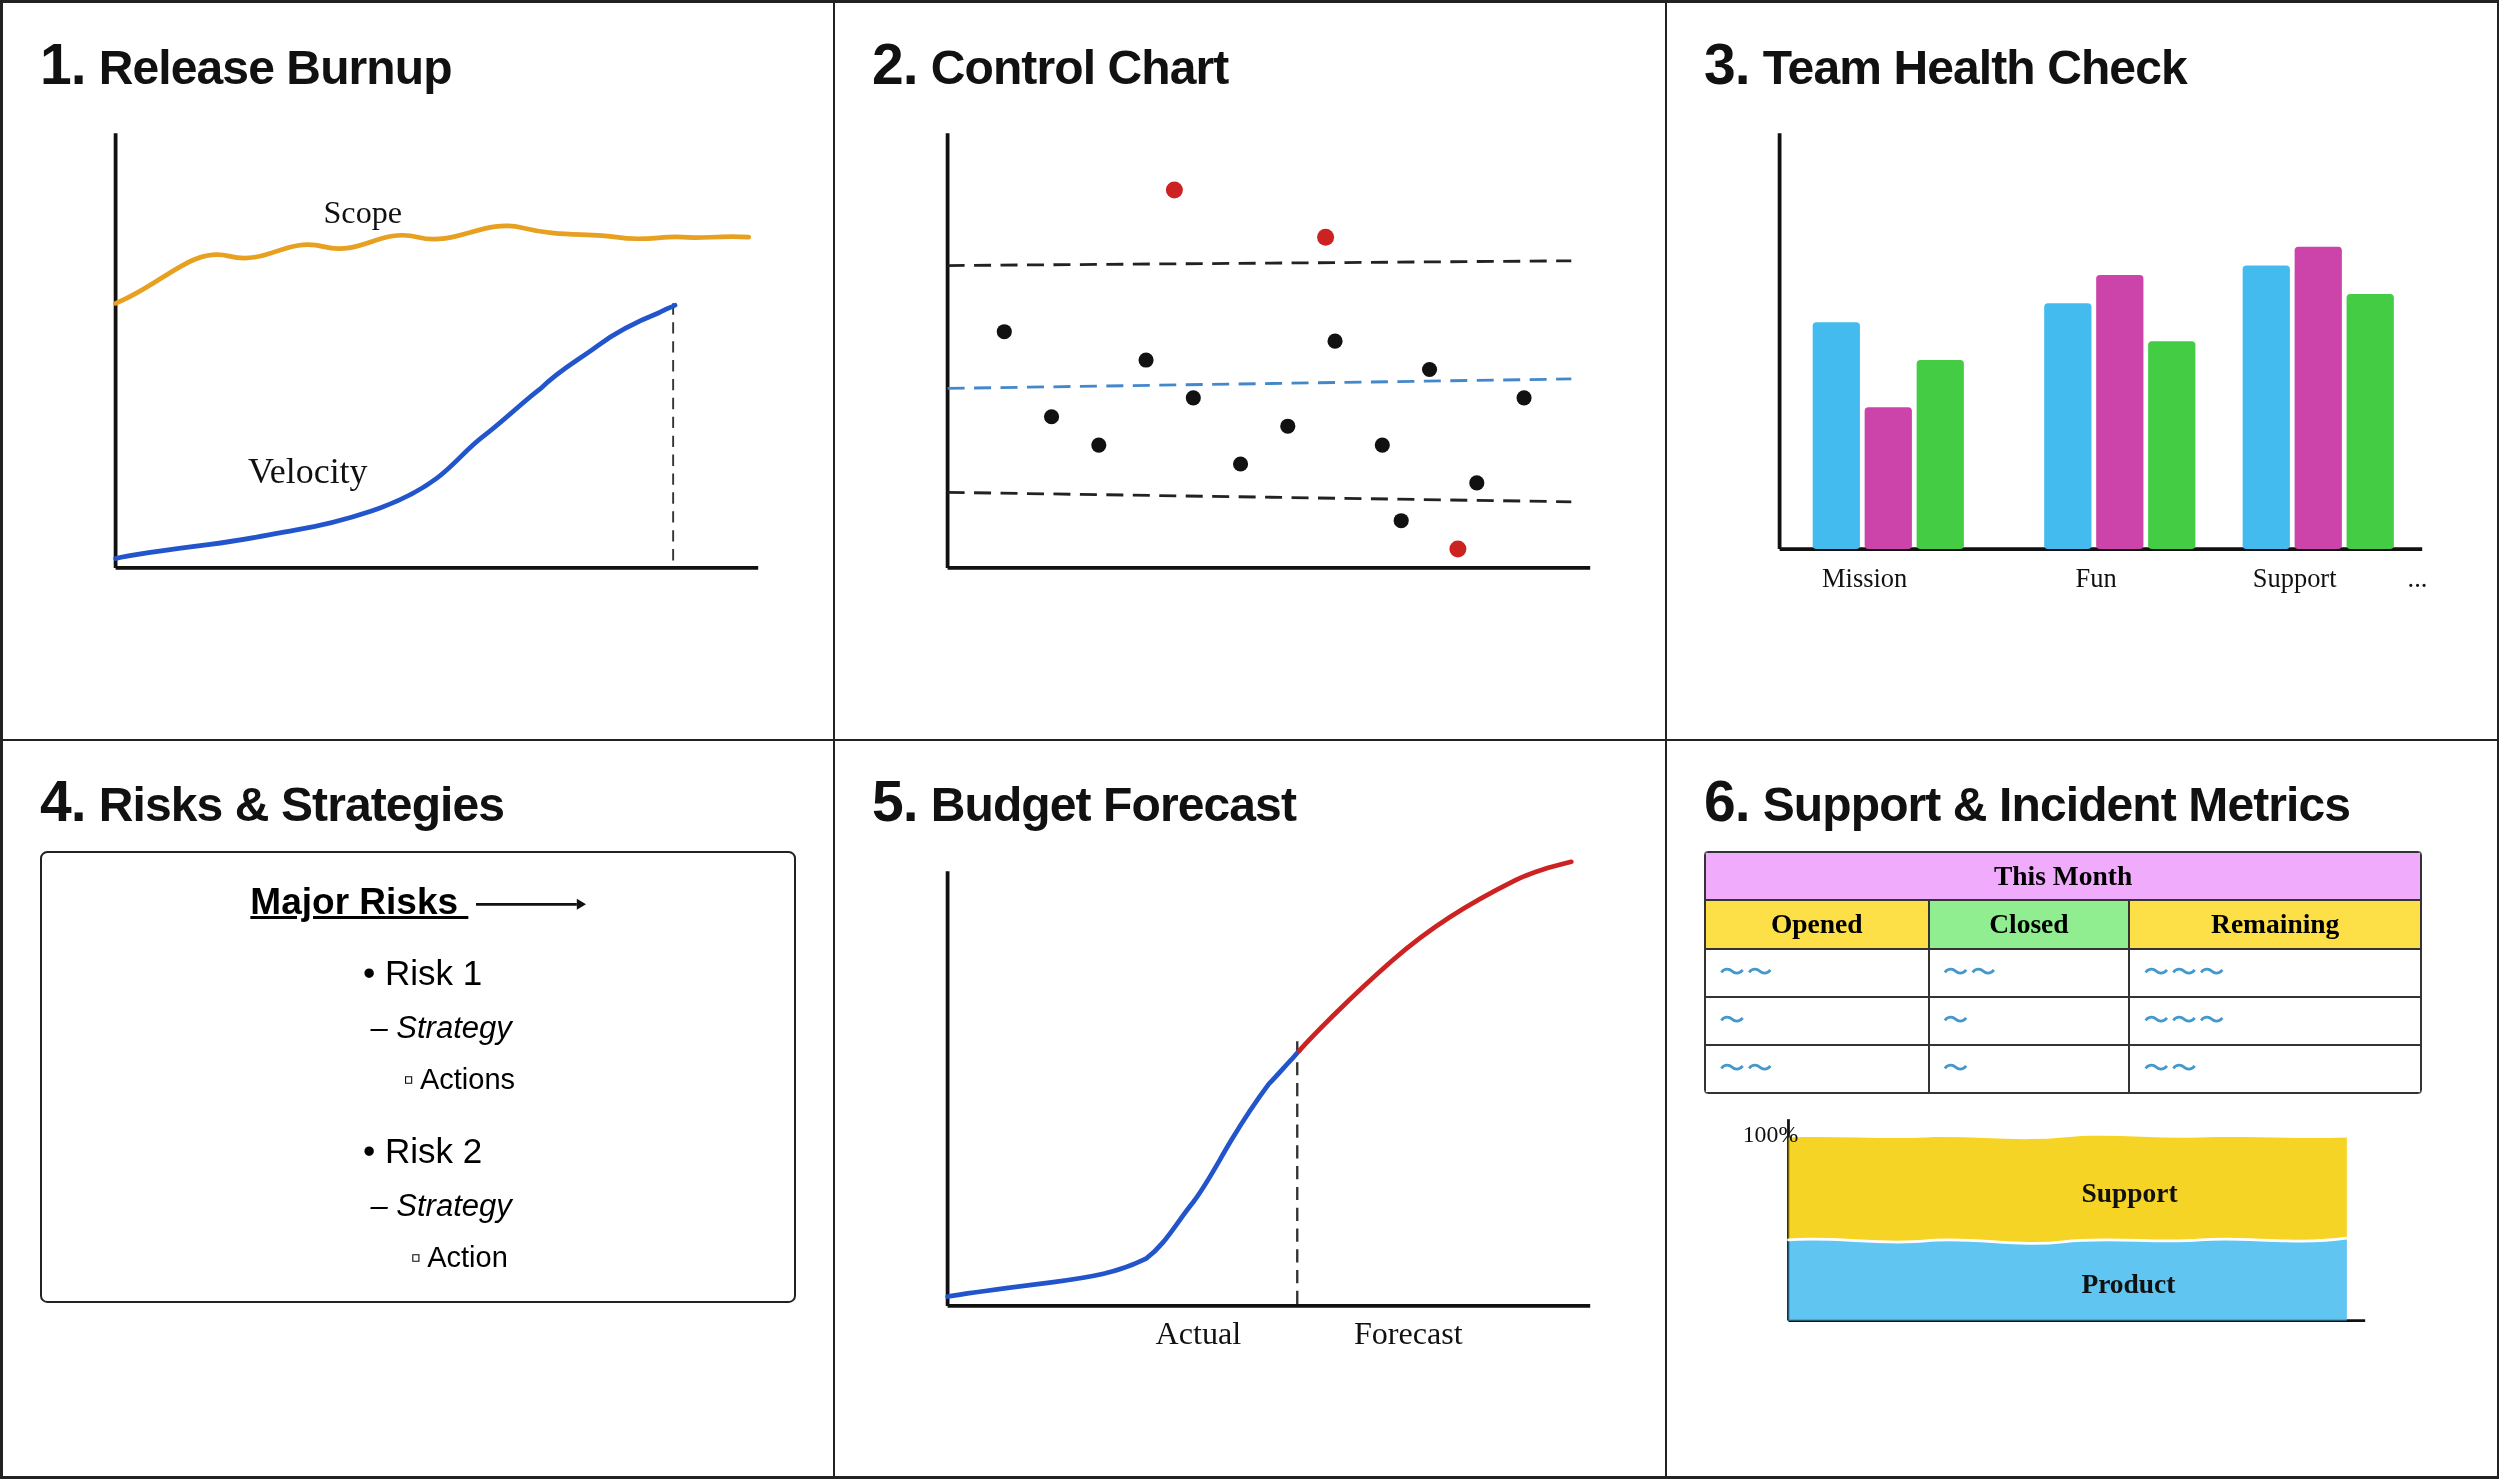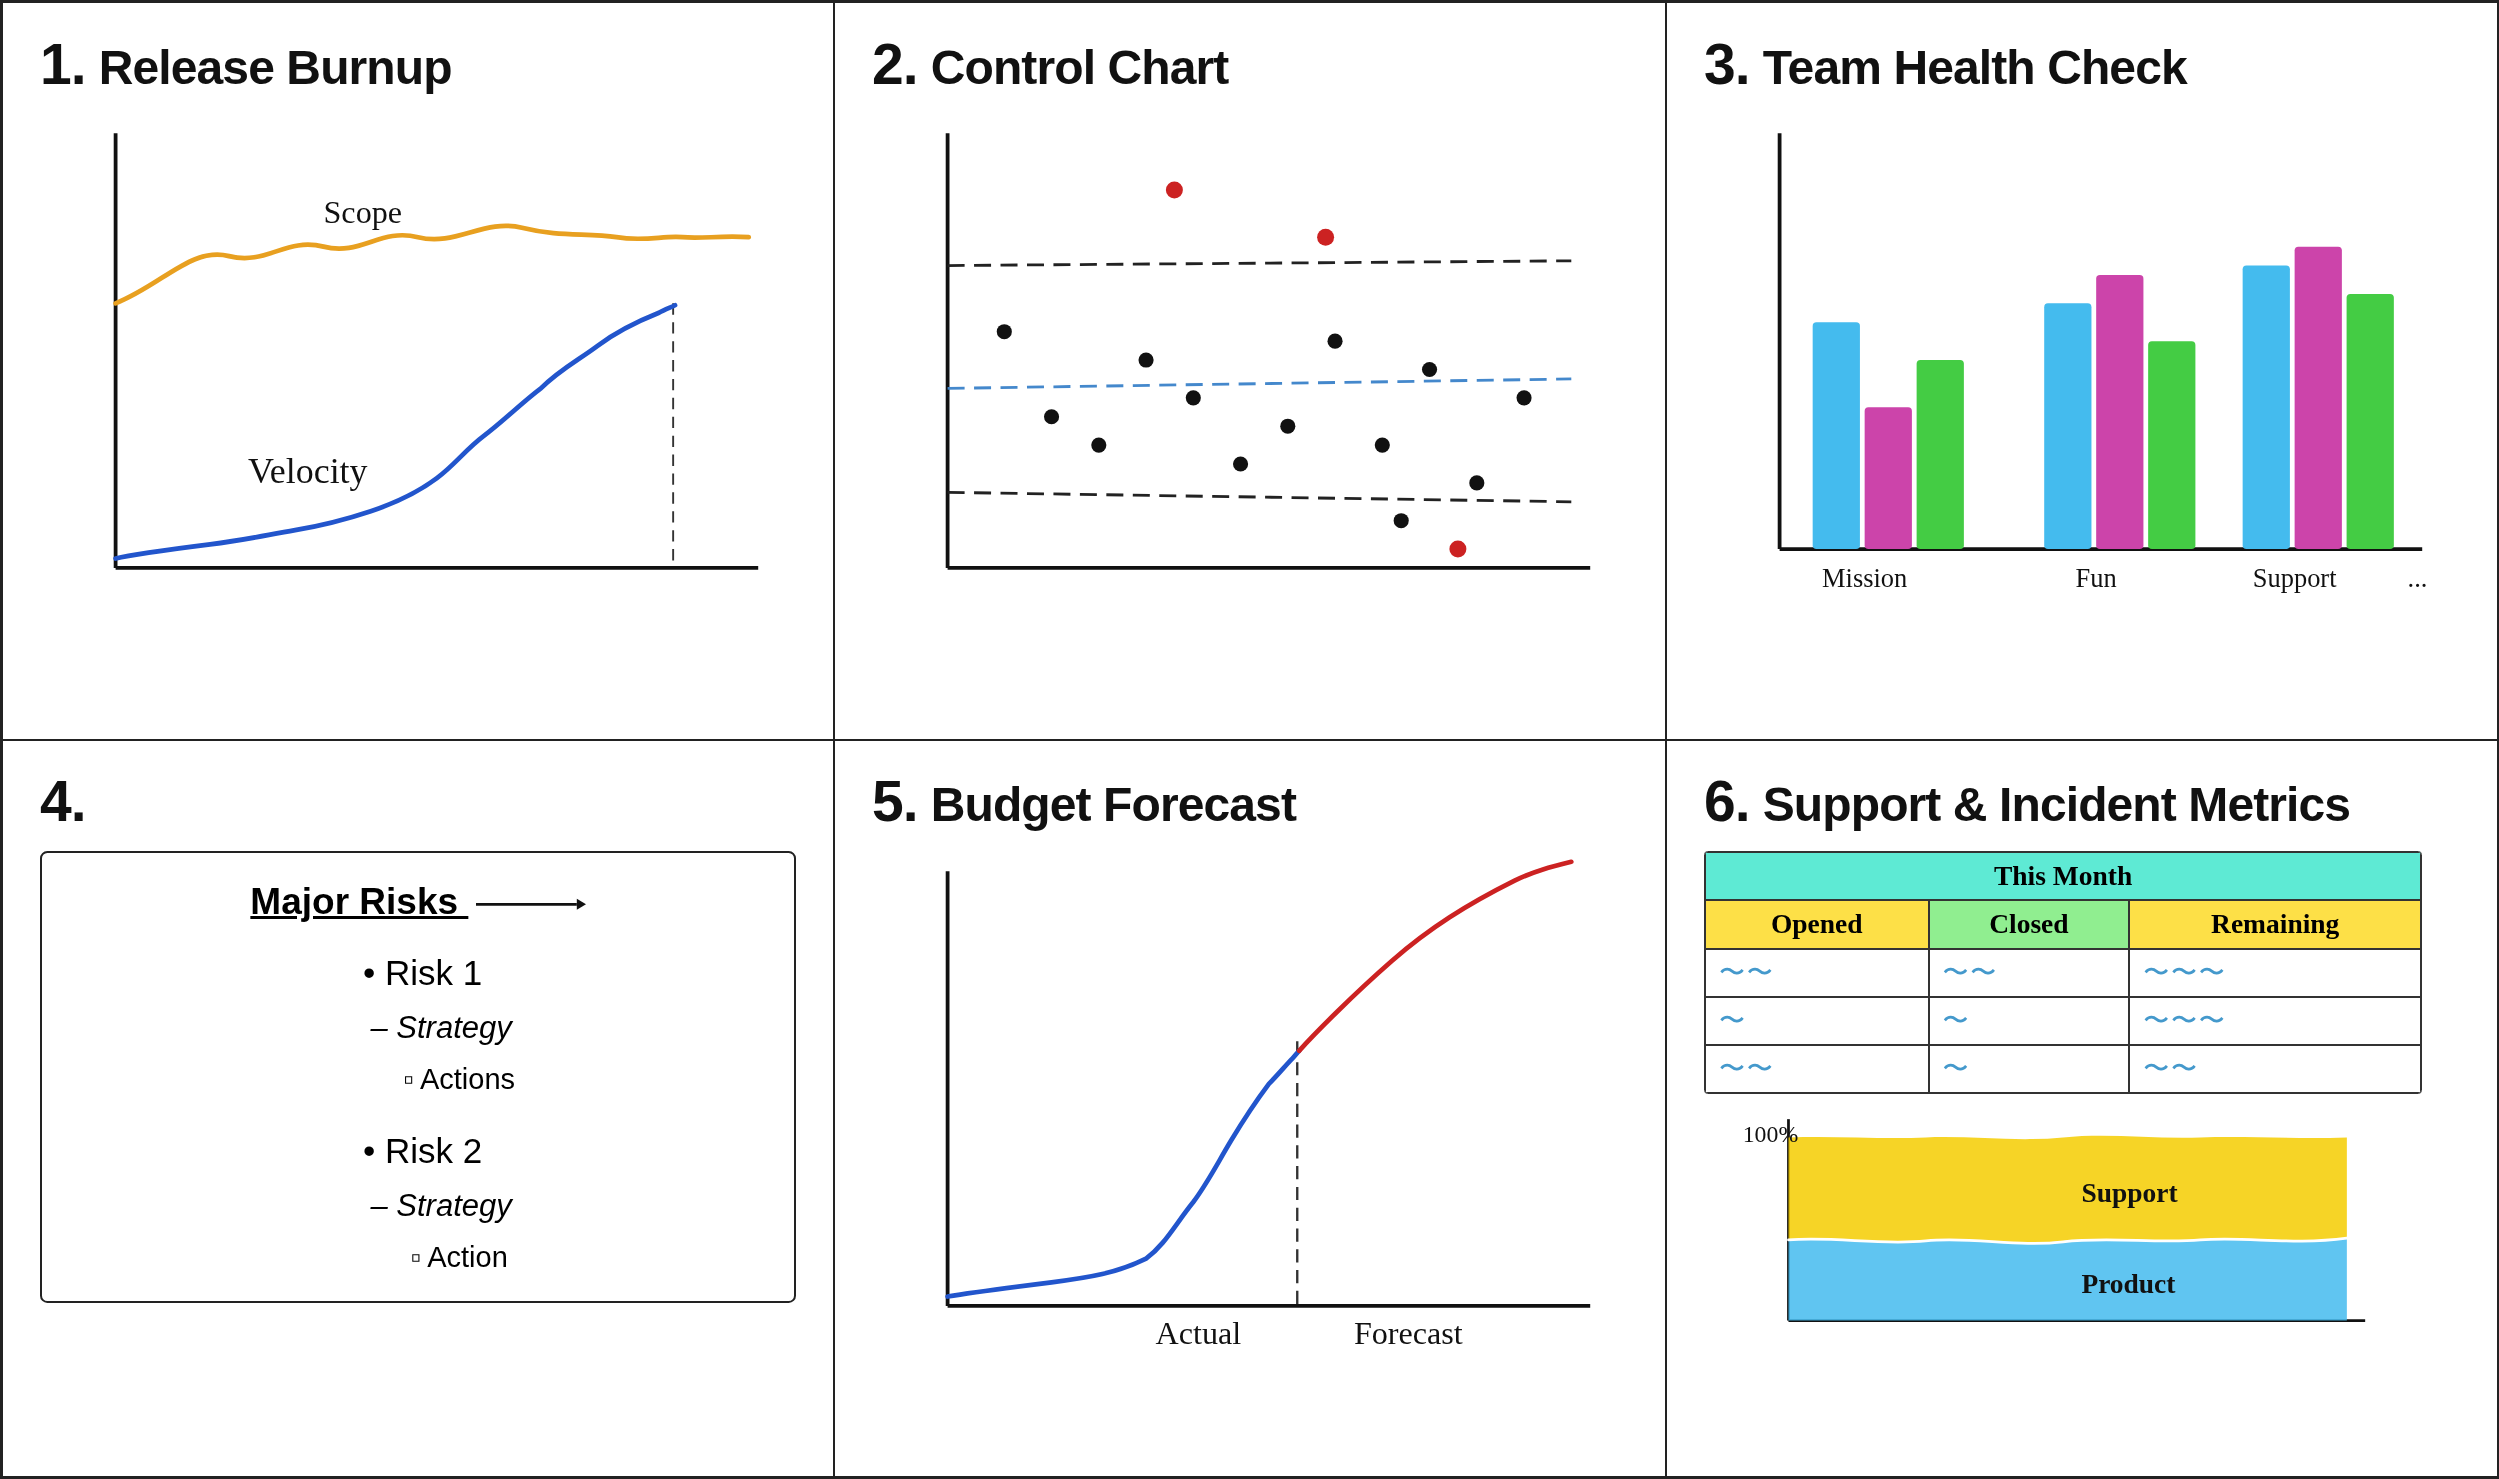--- a/index.html
+++ b/index.html
@@ -112,21 +112,21 @@
       font-size: 24px;
       font-family: cursive;
       padding: 5.5px 13px;
       border: 0.9px solid #333;
       height: 35px;
     }
 
     .th-opened { background: #fde047; }
     .th-closed { background: #90ee90; }
     .th-remaining { background: #fde047; }
-    .th-month { background: #5eead4; text-align: center; }
+    .th-month { background: #f0abfc; text-align: center; }
 
     .wavy-line {
       display: inline-block;
       color: #4499cc;
       font-size: 26px;
       letter-spacing: 1.8px;
     }
   </style>
 </head>
 <body>
@@ -221,20 +221,21 @@
         <text x="415" y="500" font-family="cursive" font-size="28" fill="#111" text-anchor="middle">Fun</text>
         <text x="625" y="500" font-family="cursive" font-size="28" fill="#111" text-anchor="middle">Support</text>
         <text x="755" y="500" font-family="cursive" font-size="28" fill="#111" text-anchor="middle">...</text>
       </svg>
     </div>
   </div>
 
   <div class="cell">
     <div class="cell-title">
       <span class="cell-num">4.</span>
+      <span>Risks &amp; Strategies</span>
     </div>
     <div class="risks-box">
       <div class="box-title">
         Major Risks
         <svg width="110" height="16.5" viewBox="0 0 120 18" style="display:inline-block;vertical-align:middle;margin-left:7.3px">
             <line x1="0" y1="9" x2="110" y2="9" stroke="#111" stroke-width="3"></line>
             <polygon points="110,3 120,9 110,15" fill="#111"></polygon>
           </svg>
       </div>
       <ul>

